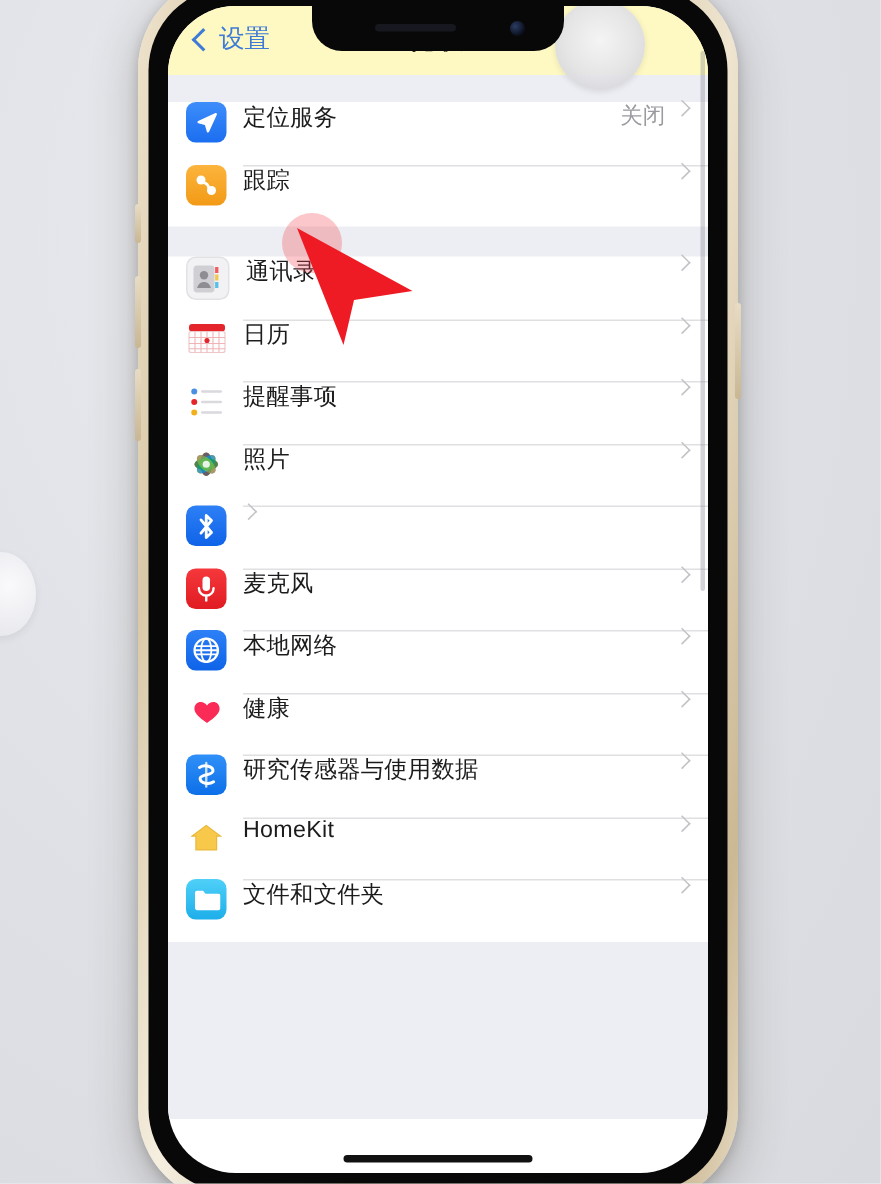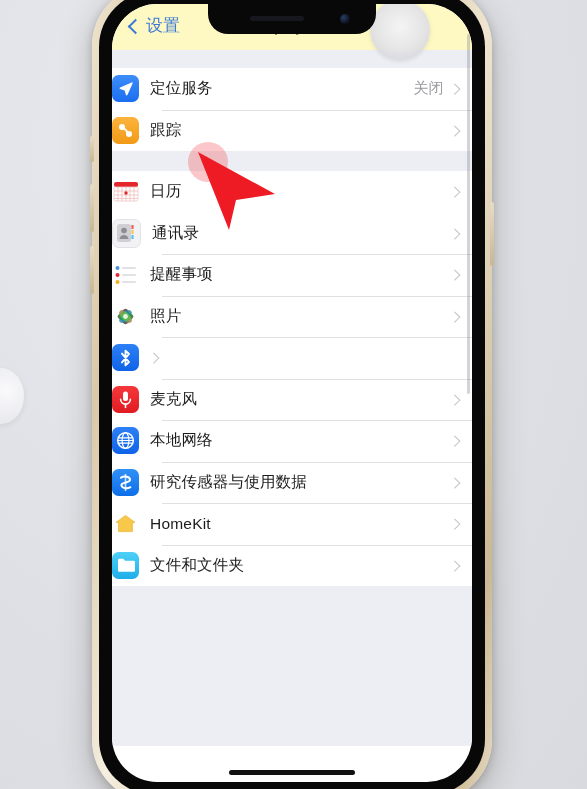--- a/index.html
+++ b/index.html
@@ -116,21 +116,21 @@
   }
 
   
   .content{
     position:relative;background:#eceef3;height:calc(100% - 82px);overflow:hidden;
   }
   .gap{height:20px;}
   .gap.small{height:18px;}
   .group{background:#fff;}
   .row{
-    display:flex;align-items:center;height:41.5px;padding-left:0;position:relative;cursor:pointer;
+    display:flex;height:41.5px;padding-left:12px;position:relative;cursor:pointer;
   }
   .row + .row .sep{
     position:absolute;left:50px;right:0;top:0;height:1px;background:#e0e0e3;
   }
   .ico{
     width:27px;height:27px;border-radius:6.5px;flex:0 0 auto;margin-right:11px;
     display:flex;align-items:center;justify-content:center;position:relative;overflow:hidden;
   }
   .label{font-size:15.5px;color:#1c1c1e;letter-spacing:.2px;flex:1;}
   .value{font-size:15px;color:#9a9aa0;margin-right:7px;}
@@ -216,47 +216,47 @@
             <span class="label">跟踪</span>
             <span class="chev-r"></span>
           </div>
         </div>
 
         <div class="gap"></div>
 
         <div class="group">
 
           <div class="row">
-            <div class="sep"></div>
-            <div class="ico" style="background:#fff;">
-              <svg width="26" height="24" viewBox="0 0 26 24">
-                  <rect x="1" y="2" width="24" height="5" rx="2" fill="#e4262c"></rect>
-                  <rect x="1" y="7" width="24" height="14" rx="1.5" fill="#fdfdfd" stroke="#efc8c9" stroke-width=".8"></rect>
-                  <g stroke="#f0b4b6" stroke-width=".7">
-                    <path d="M5 7v14M9 7v14M13 7v14M17 7v14M21 7v14M1 11h24M1 15h24M1 18.5h24"></path>
-                  </g>
-                  <circle cx="13" cy="13" r="1.7" fill="#e4262c"></circle>
-                </svg>
-            </div>
-            <span class="label">日历</span>
-            <span class="chev-r"></span>
-          </div>
-
-          <div class="row">
             <div class="ico" style="background:#f2f2f4;border:1px solid #e2e2e6;">
               <svg width="22" height="22" viewBox="0 0 22 22">
                   <rect x="1" y="2" width="14" height="18" rx="2.5" fill="#cfcfd4"></rect>
                   <circle cx="8" cy="8.5" r="2.8" fill="#8d8d93"></circle>
                   <path d="M3.4 17c.6-2.6 2.4-4 4.6-4s4 1.4 4.6 4z" fill="#8d8d93"></path>
                   <rect x="15.4" y="3" width="2.2" height="4" fill="#f25c5c"></rect>
                   <rect x="15.4" y="8" width="2.2" height="4" fill="#f2c94c"></rect>
                   <rect x="15.4" y="13" width="2.2" height="4" fill="#56c1e8"></rect>
                 </svg>
             </div>
             <span class="label">通讯录</span>
+            <span class="chev-r"></span>
+          </div>
+
+          <div class="row">
+            <div class="sep"></div>
+            <div class="ico" style="background:#fff;">
+              <svg width="26" height="24" viewBox="0 0 26 24">
+                  <rect x="1" y="2" width="24" height="5" rx="2" fill="#e4262c"></rect>
+                  <rect x="1" y="7" width="24" height="14" rx="1.5" fill="#fdfdfd" stroke="#efc8c9" stroke-width=".8"></rect>
+                  <g stroke="#f0b4b6" stroke-width=".7">
+                    <path d="M5 7v14M9 7v14M13 7v14M17 7v14M21 7v14M1 11h24M1 15h24M1 18.5h24"></path>
+                  </g>
+                  <circle cx="13" cy="13" r="1.7" fill="#e4262c"></circle>
+                </svg>
+            </div>
+            <span class="label">日历</span>
             <span class="chev-r"></span>
           </div>
 
           <div class="row">
             <div class="sep"></div>
             <div class="ico" style="background:#fff;">
               <svg width="24" height="22" viewBox="0 0 24 22">
                   <circle cx="3.5" cy="4" r="2" fill="#4a90e2"></circle>
                   <rect x="8" y="3.2" width="14" height="1.6" rx=".8" fill="#d9d9de"></rect>
                   <circle cx="3.5" cy="11" r="2" fill="#e4262c"></circle>
@@ -321,20 +321,30 @@
                   <ellipse cx="9.5" cy="9.5" rx="3.4" ry="7.8" stroke="#fff" stroke-width="1.2" fill="none"></ellipse>
                   <path d="M1.9 6.8h15.2M1.9 12.2h15.2M1.7 9.5h15.6" stroke="#fff" stroke-width="1.2"></path>
                 </svg>
             </div>
             <span class="label">本地网络</span>
             <span class="chev-r"></span>
           </div>
 
 
 
+          <div class="row">
+            <div class="sep"></div>
+            <div class="ico" style="background:#fff;">
+              <svg width="18" height="16" viewBox="0 0 18 16">
+                  <path d="M9 15C3.4 11.2.6 8.5.6 5.4.6 2.8 2.5 1 4.9 1c1.6 0 3.1.9 4.1 2.3C10 1.9 11.5 1 13.1 1c2.4 0 4.3 1.8 4.3 4.4 0 3.1-2.8 5.8-8.4 9.6z" fill="#fa2b56"></path>
+                </svg>
+            </div>
+            <span class="label">健康</span>
+            <span class="chev-r"></span>
+          </div>
 
           <div class="row">
             <div class="sep"></div>
             <div class="ico" style="background:linear-gradient(180deg,#3090f8,#0d6fe8);">
               <svg width="19" height="19" viewBox="0 0 19 19">
                   <path d="M5 4.6c3.2-2 9.2-1 9 2.4-.2 3-8.4 2-8.6 5 .2 3.4 6 4.2 9 2.2" stroke="#fff" stroke-width="2" fill="none" stroke-linecap="round"></path>
                   <path d="M9.5 1.6v15.8" stroke="#fff" stroke-width="1.6" stroke-linecap="round" opacity=".75"></path>
                 </svg>
             </div>
             <span class="label">研究传感器与使用数据</span>

